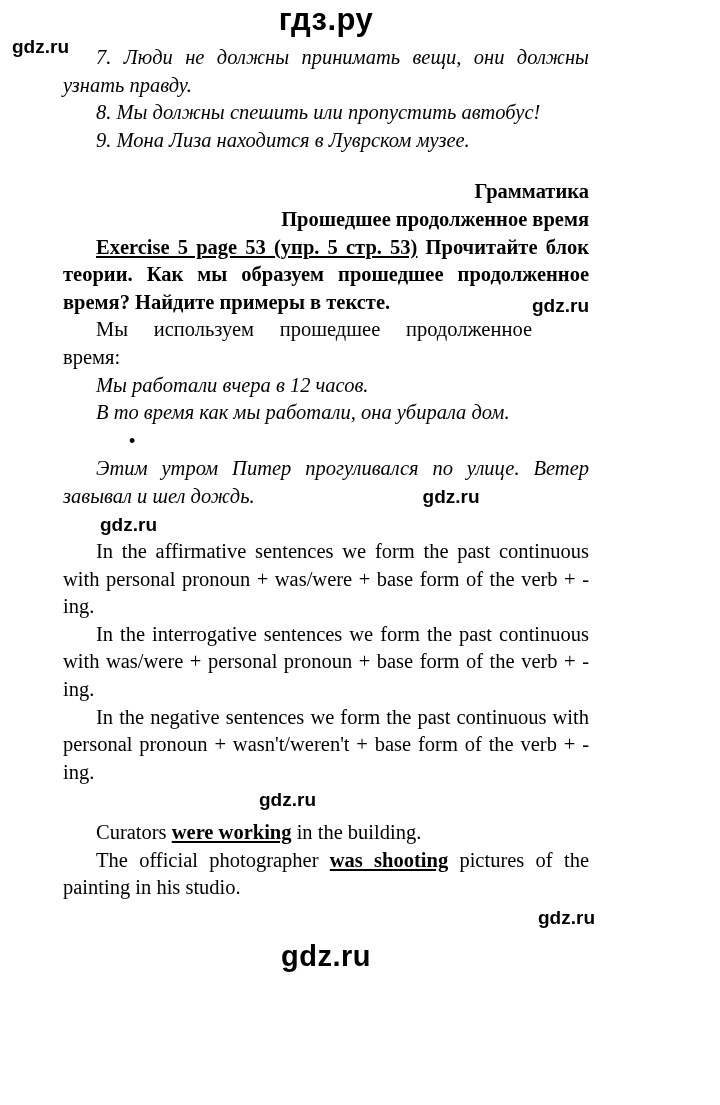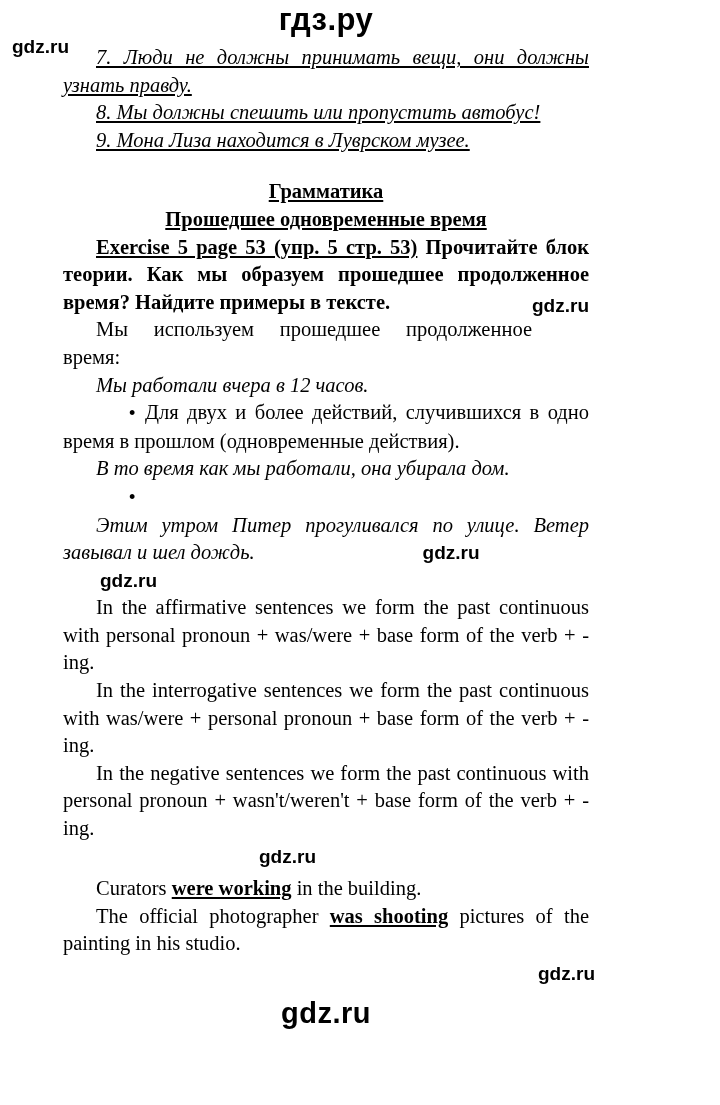--- a/index.html
+++ b/index.html
@@ -30,22 +30,22 @@
   }
   .wm-topleft { position: absolute; left: 12px; top: 36px; }
   .content {
     margin: 4px 63px 0 63px;
     font-size: 20.5px;
     line-height: 27.6px;
     text-align: justify;
   }
   .content p { margin: 0; }
   .para { text-indent: 33px; }
-  .answer-item { font-style: italic; text-decoration: underline; }
-  .heading { font-weight: 700; text-align: center; text-indent: 0; text-decoration: underline; }
+  .answer-item { font-style: italic; }
+  .heading { font-weight: 700; text-align: right; text-indent: 0; }
   .gap-above { margin-top: 24px !important; }
   .exercise { font-weight: 700; }
   .underline { text-decoration: underline; }
   .bullet-item { margin-left: 37px; text-indent: 33px; }
   .dot { display: inline-block; width: 49px; }
   .dot::before { content: "\2022"; font-family: "Liberation Sans", sans-serif; font-size: 18px; }
   .example { margin-left: 37px; text-indent: 33px; font-style: italic; }
   .wm-inline { margin-left: 20px; font-style: normal; }
   .wm-gap { margin-left: 168px; font-style: normal; }
   .wm-float { float: right; margin-top: 3px; }
@@ -72,29 +72,28 @@
 
   <div class="wm wm-topleft">gdz.ru</div>
 
   <div class="content">
 
     <p class="para answer-item">7. Люди не должны принимать вещи, они должны узнать правду.</p>
     <p class="para answer-item">8. Мы должны спешить или пропустить автобус!</p>
     <p class="para answer-item">9. Мона Лиза находится в Луврском музее.</p>
 
     <p class="heading gap-above">Грамматика</p>
-    <p class="heading">Прошедшее одновременные время</p>
+    <p class="heading">Прошедшее продолженное время</p>
 
     <p class="para exercise"><span class="underline">Exercise 5 page 53 (упр. 5 стр. 53)</span><span> Прочитайте блок теории. Как мы образуем прошедшее продолженное время? Найдите примеры в тексте.</span><span class="wm wm-float">gdz.ru</span></p>
 
     <p class="para">Мы используем прошедшее продолженное время:</p>
 
     <p class="example">Мы работали вчера в 12 часов.</p>
 
-    <p class="bullet-item"><span class="dot"></span><span>Для двух и более действий, случившихся в одно время в прошлом (одновременные действия).</span></p>
     <p class="example">В то время как мы работали, она убирала дом.</p>
 
     <p class="bullet-item"><span class="dot"></span></p>
     <p class="example"><span>Этим утром Питер прогуливался по улице. Ветер завывал и шел дождь.</span><span class="wm wm-gap">gdz.ru</span></p>
 
 
     <div class="wm wm-left">gdz.ru</div>
 
     <p class="para">In the affirmative sentences we form the past continuous with personal pronoun + was/were + base form of the verb + -ing.</p>
     <p class="para">In the interrogative sentences we form the past continuous with was/were + personal pronoun + base form of the verb + -ing.</p>

